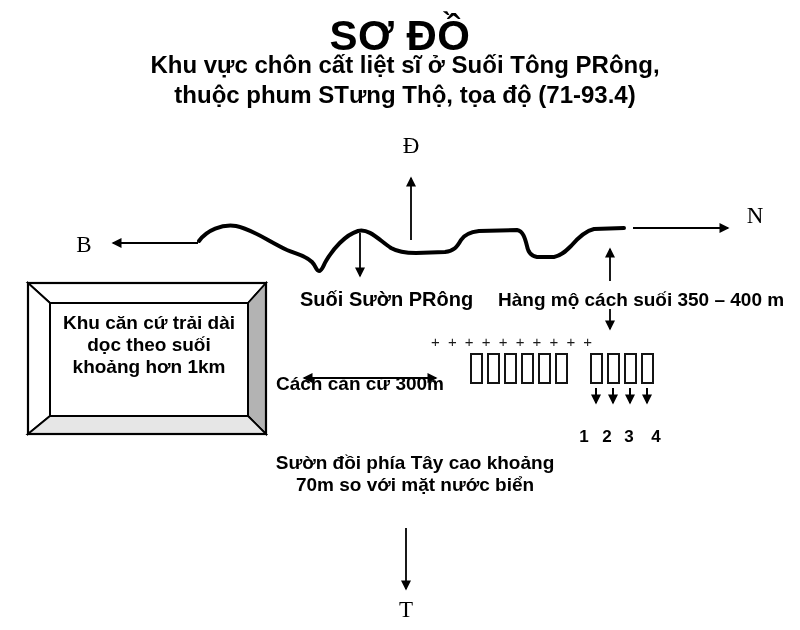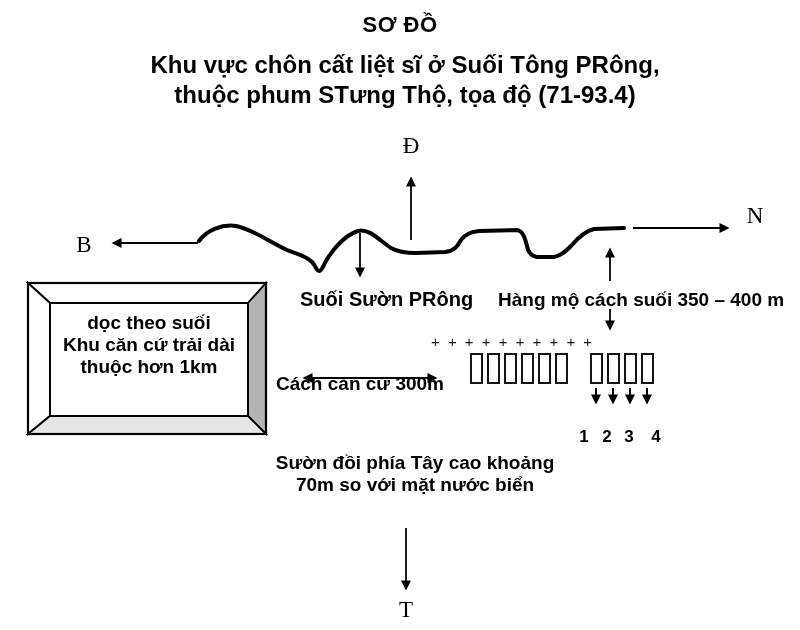--- a/index.html
+++ b/index.html
@@ -4,21 +4,21 @@
 <style>
   html,body{margin:0;padding:0;background:#fff;}
   .canvas{
     position:relative;width:800px;height:630px;background:#ffffff;
     font-family:"Liberation Sans","DejaVu Sans",sans-serif;color:#000;
     overflow:hidden;
   }
   .abs{position:absolute;}
   .title{
     left:0;top:12px;width:800px;text-align:center;
-    font-size:22px;font-weight:bold;letter-spacing:.5px;
+    font-size:42px;font-weight:bold;letter-spacing:.5px;
   }
   .subtitle{
     left:0;top:50px;width:810px;text-align:center;
     font-size:24px;font-weight:bold;line-height:30px;
   }
   .compass{
     font-family:"Liberation Serif","DejaVu Serif",serif;
     font-size:23px;font-weight:normal;text-align:center;width:30px;
   }
   .lbl{font-weight:bold;font-size:19px;white-space:nowrap;}
@@ -106,23 +106,23 @@
   <div class="abs compass" style="left:396px;top:133px;">Đ</div>
   <div class="abs compass" style="left:69px;top:232px;">B</div>
   <div class="abs compass" style="left:740px;top:203px;">N</div>
   <div class="abs compass" style="left:391px;top:597px;">T</div>
 
   <div class="abs lbl stream-label">Suối Sườn PRông</div>
   <div class="abs lbl graverow-label">Hàng mộ cách suối 350 – 400 m</div>
   <div class="abs lbl distance-label">Cách căn cứ 300m</div>
 
   <div class="abs box-text">
+    <div>Khu căn cứ trải dài</div>
     <div>dọc theo suối</div>
-    <div>Khu căn cứ trải dài</div>
-    <div>thuộc hơn 1km</div>
+    <div>khoảng hơn 1km</div>
   </div>
 
   <div class="abs plus-row">+ + + + + + + + + +</div>
 
   <div class="abs graves graves-west">
       <div class="grave"></div>
       <div class="grave"></div>
       <div class="grave"></div>
       <div class="grave"></div>
       <div class="grave"></div>

